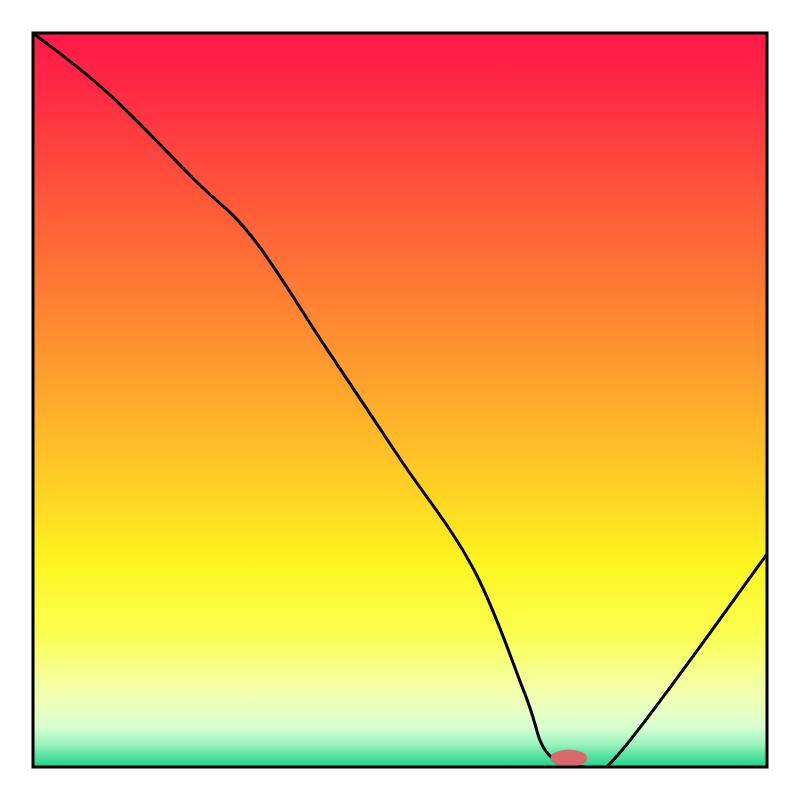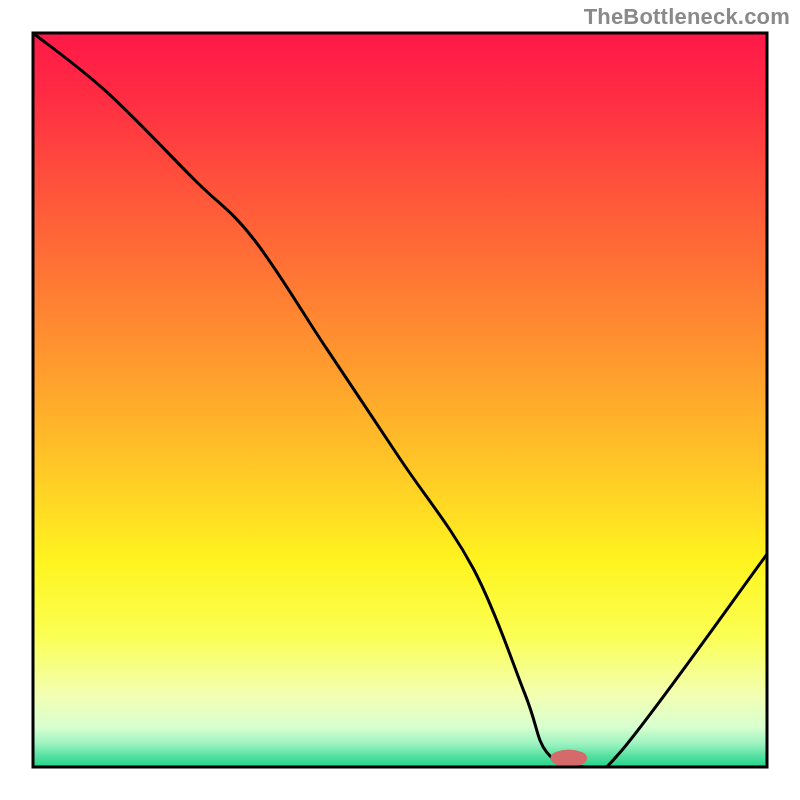--- a/index.html
+++ b/index.html
@@ -27,21 +27,20 @@
   }
   svg.chart {
     display: block;
   }
 </style>
 </head>
 <body>
 
 <div class="stage">
 
-  <span class="watermark">TheBottleneck.com</span>
 
   <svg class="chart" width="800" height="800" viewBox="0 0 800 800">
     <defs>
       <linearGradient id="bg-grad" x1="0" y1="0" x2="0" y2="1">
           <stop offset="0.00%" stop-color="#ff1948"></stop>
           <stop offset="8.00%" stop-color="#ff2a44"></stop>
           <stop offset="18.00%" stop-color="#ff4a3d"></stop>
           <stop offset="30.00%" stop-color="#ff6d36"></stop>
           <stop offset="45.00%" stop-color="#ff9a2e"></stop>
           <stop offset="60.00%" stop-color="#ffca26"></stop>

